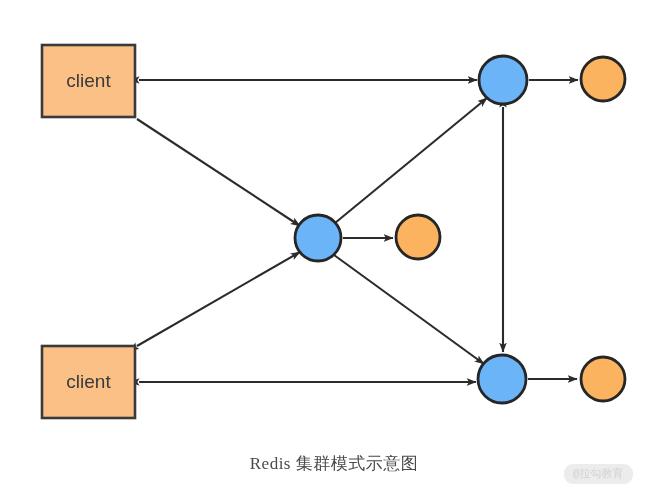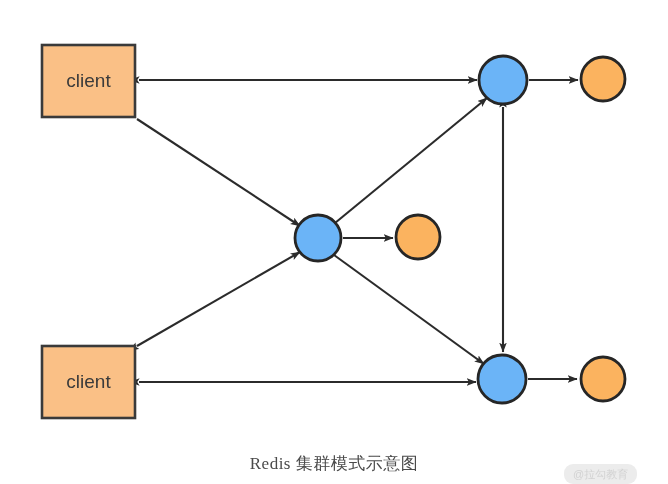--- a/index.html
+++ b/index.html
@@ -65,21 +65,21 @@
     letter-spacing: 0.5px;
   }
   .watermark-badge {
     position: absolute;
     left: 564px;
     top: 452px;
     padding: 3px 9px;
     border-radius: 9px;
     background: #ececec;
     color: #d2d2d2;
-    font-family: Liberation Sans, sans-serif;
+    font-family: Liberation Mono, monospace;
     font-size: 11px;
     line-height: 14px;
     white-space: nowrap;
   }
 </style>
 </head>
 <body>
 
 <div id="diagram-root">
 

